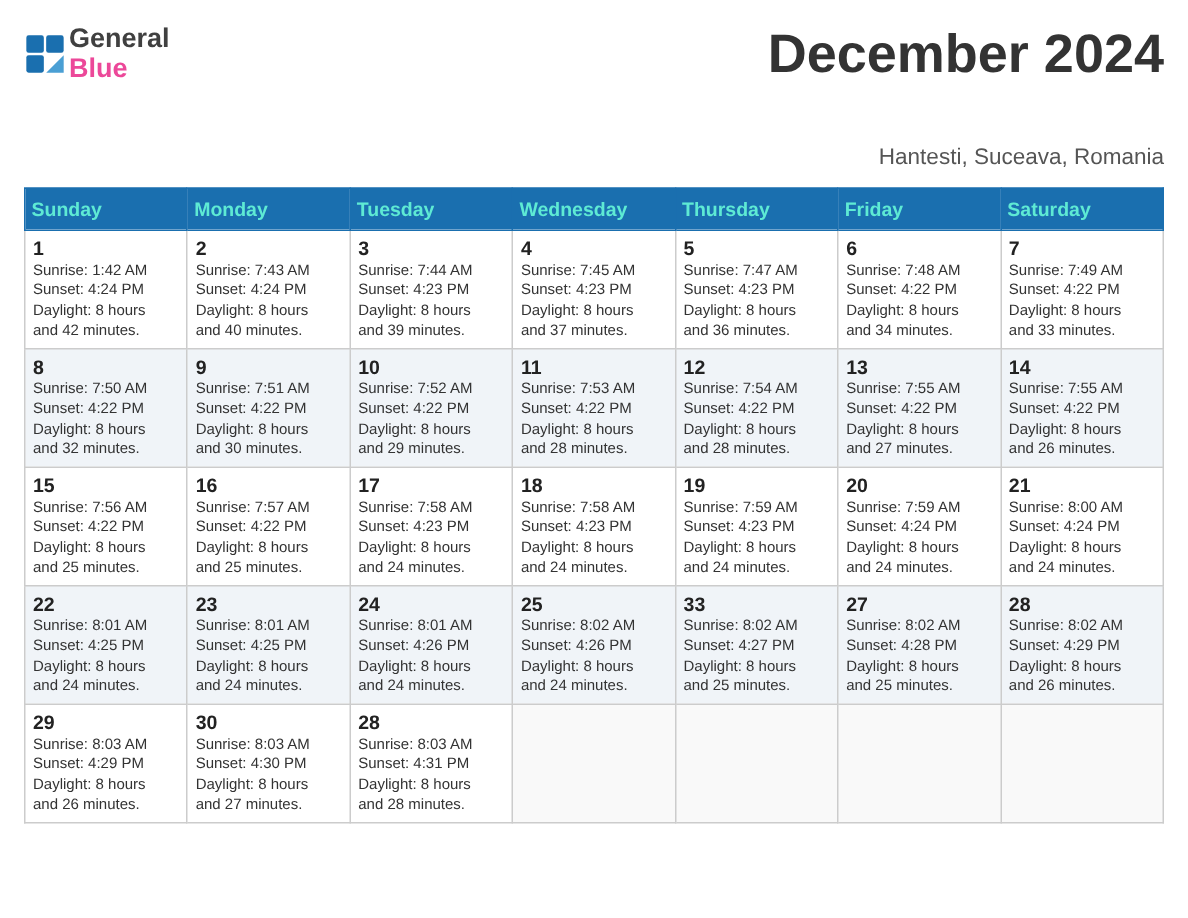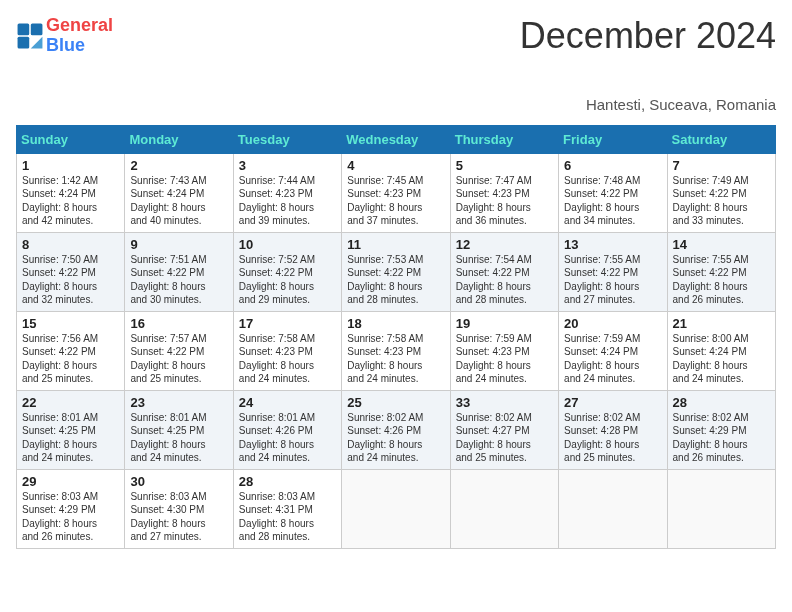--- a/index.html
+++ b/index.html
@@ -24,33 +24,33 @@
       display: flex;
       align-items: center;
     }
     .logo-text {
       font-size: 18px;
       font-weight: bold;
       color: #333;
       line-height: 1.1;
     }
     .logo-text span {
-      color: #ef4444;
+      color: #404040;
     }
     .logo-icon {
       width: 28px;
       height: 28px;
       margin-right: 2px;
     }
     .title-block {
       text-align: right;
     }
     .month-title {
       font-size: 36px;
-      font-weight: normal;
+      font-weight: bold;
       color: #333;
       line-height: 1.1;
     }
     .subtitle {
       font-size: 15px;
       color: #555;
       margin-top: 40px;
     }
     table {
       width: 100%;
@@ -100,21 +100,21 @@
   <div class="header">
     <div class="logo">
       <svg class="logo-icon" viewBox="0 0 36 36">
         <rect x="2" y="2" width="15" height="15" rx="2" fill="#1a6faf"></rect>
         <rect x="19" y="2" width="15" height="15" rx="2" fill="#1a6faf"></rect>
         <rect x="2" y="19" width="15" height="15" rx="2" fill="#1a6faf"></rect>
         <polygon points="19,34 34,19 34,34" fill="#4a9fd4"></polygon>
       </svg>
       <div class="logo-text">
         <div><span>General</span></div>
-        <div><span style="color:#3b82f6;">Blue</span></div>
+        <div><span style="color:#ec4899;">Blue</span></div>
       </div>
     </div>
     <div class="title-block">
       <div class="month-title">December 2024</div>
       <div class="subtitle">Hantesti, Suceava, Romania</div>
     </div>
   </div>
 
   <table>
     <thead>

